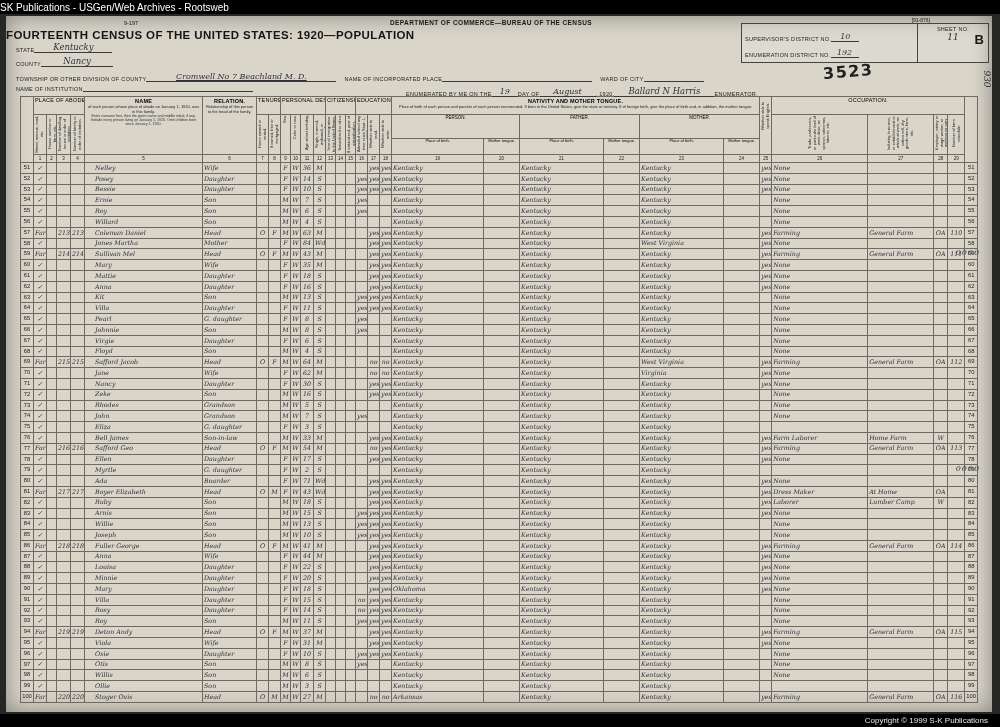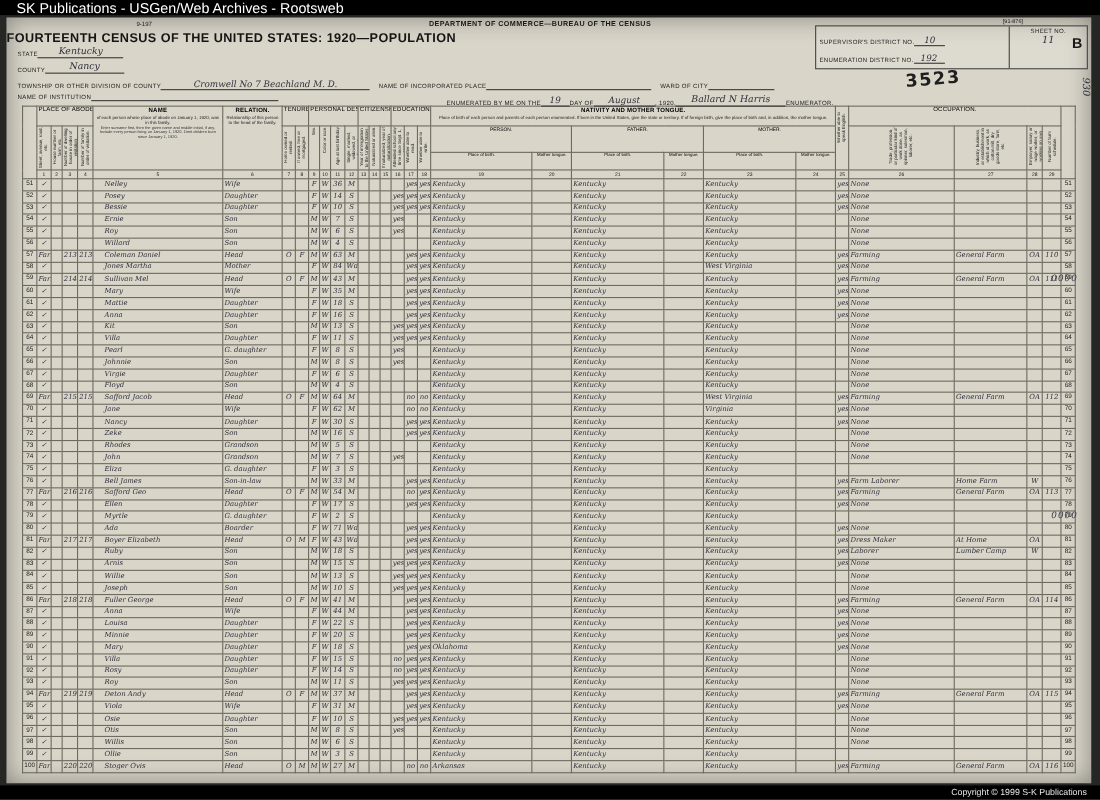--- a/index.html
+++ b/index.html
@@ -1,19 +1,19 @@
 <!DOCTYPE html>
 <html><head>
 <meta charset="utf-8">
 <style>
   html,body{margin:0;padding:0;background:#4a4a46;}
   .screen{position:relative;width:1000px;height:727px;background:#2e2e2c;overflow:hidden;
           font-family:"Liberation Sans",sans-serif;}
   .titlebar{position:absolute;top:0;left:0;width:100%;height:14px;background:#000;color:#fff;
-            font-size:13px;display:flex;align-items:center;padding-left:15px;box-sizing:border-box;}
+            font-size:10px;display:flex;align-items:center;padding-left:0;box-sizing:border-box;}
   .bottombar{position:absolute;bottom:0;left:0;width:100%;height:13px;background:#000;color:#e6e6e6;
              font-size:8px;display:flex;align-items:center;justify-content:flex-end;
              padding-right:12px;box-sizing:border-box;}
   .workspace{position:absolute;top:14px;left:0;width:1000px;height:700px;background:#262624;}
   .paper{position:absolute;top:2px;left:6px;width:986px;height:696px;background:#d9d5c9;
          box-shadow:inset 0 0 22px rgba(0,0,0,0.38);overflow:hidden;}
   
   .fh{position:relative;height:80px;font-size:6px;color:#1a1a1a;}
   .lbl{font-size:5.5px;letter-spacing:0.3px;color:#222;}
   .big-title{position:absolute;top:13px;left:0;width:740px;text-align:left;font-weight:bold;
@@ -98,21 +98,21 @@
           <span class="lbl">STATE</span>
           <span class="ul hw" style="min-width:78px;font-size:8.5px;">Kentucky</span>
         </div>
         <div class="hline" style="top:40px;left:10px;">
           <span class="lbl">COUNTY</span>
           <span class="ul hw" style="min-width:72px;font-size:8.5px;">Nancy</span>
         </div>
 
         <div class="hline" style="top:56px;left:10px;">
           <span class="lbl">TOWNSHIP OR OTHER DIVISION OF COUNTY</span>
-          <span class="ul hw" style="min-width:190px;font-size:8px;">Cromwell No 7  Beachland M. D.</span>
+          <span class="ul hw" style="min-width:190px;font-size:8px;text-decoration:underline;">Cromwell No 7  Beachland M. D.</span>
           <span class="lbl" style="margin-left:8px;">NAME OF INCORPORATED PLACE</span>
           <span class="ul" style="min-width:150px;"></span>
           <span class="lbl" style="margin-left:8px;">WARD OF CITY</span>
           <span class="ul" style="min-width:60px;"></span>
         </div>
 
         <div class="hline" style="top:70px;left:10px;">
           <span class="lbl">NAME OF INSTITUTION</span>
           <span class="ul" style="min-width:170px;"></span>
         </div>

